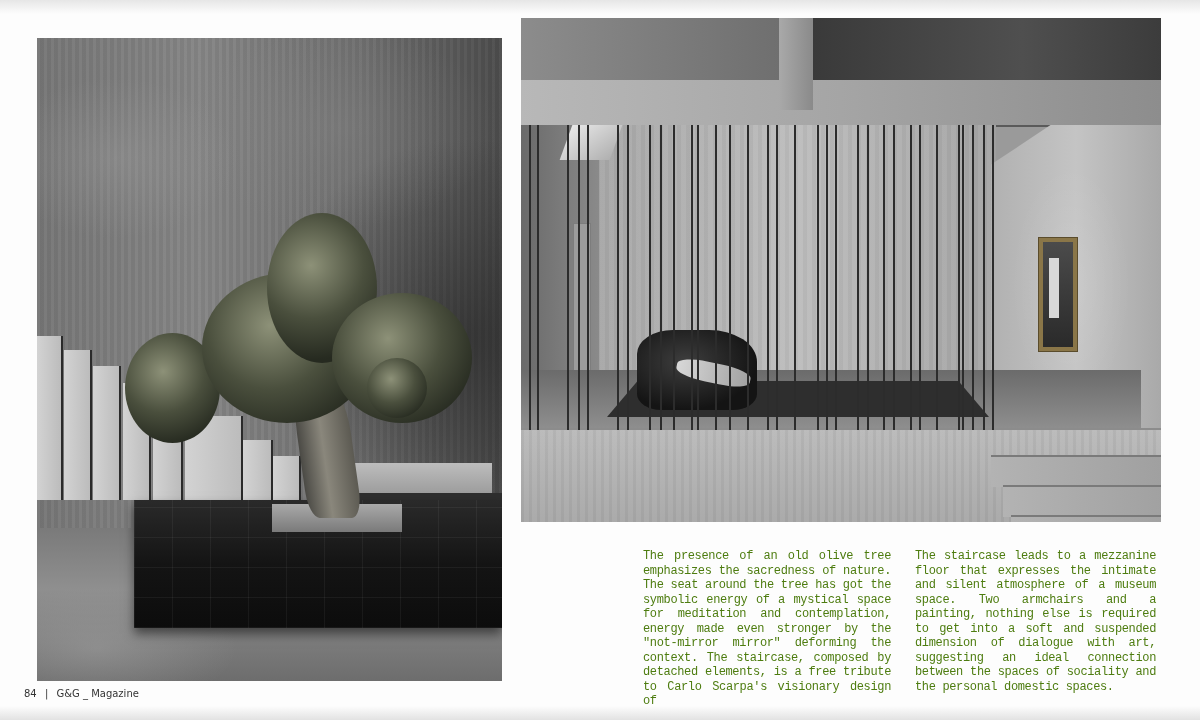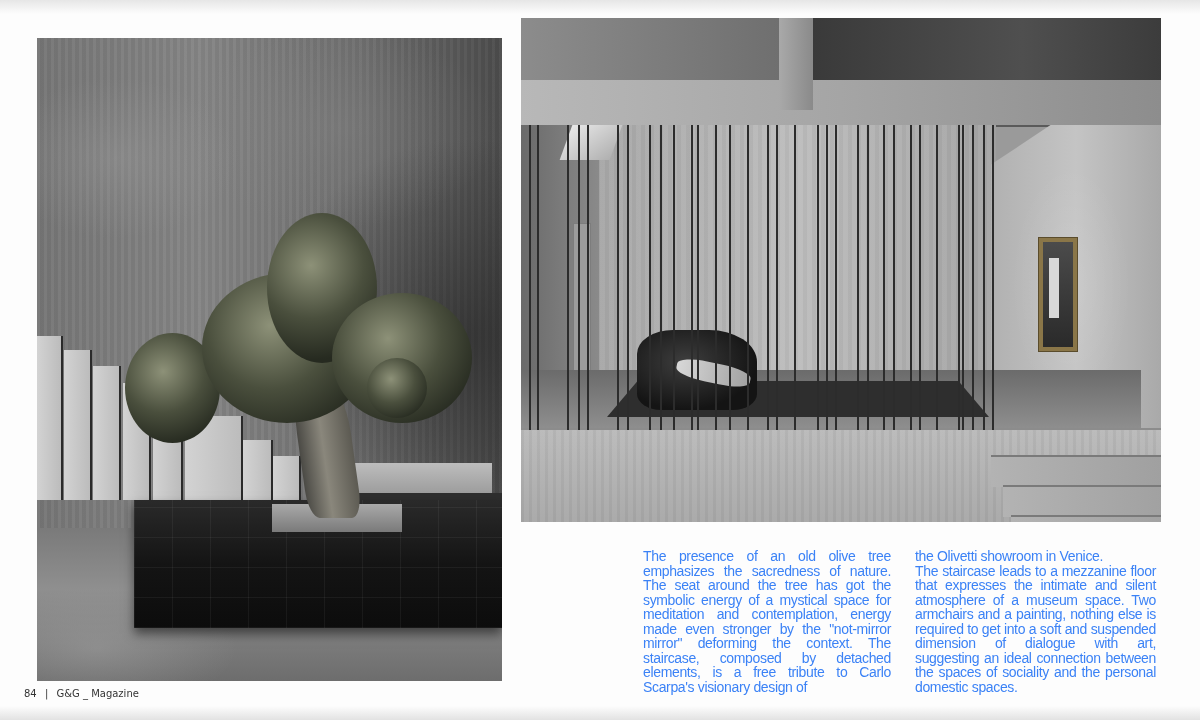--- a/index.html
+++ b/index.html
@@ -104,22 +104,22 @@
       background:
         repeating-linear-gradient(90deg, rgba(0,0,0,.03) 0 3px, rgba(255,255,255,.04) 3px 8px),
         linear-gradient(#b9b9b9, #a7a7a7);
       border-top: 2px solid #8c8c8c;
     }
     .pr-stair { position: absolute; left: 470px; background: linear-gradient(90deg, #b3b3b3, #a0a0a0); border-top: 2px solid #7a7a7a; }
     .rod { position: absolute; top: 107px; width: 2px; height: 305px; background: #2c2c2c; }
 
     
     .col {
-      position: absolute; top: 549px; font-size: 14px; line-height: 14.5px; color: #3b82f6;
-      text-align: justify; font-family: Liberation Sans, sans-serif; letter-spacing: -0.35px;
+      position: absolute; top: 549px; font-size: 12px; line-height: 14.5px; color: #4d7c0f;
+      text-align: justify; font-family: Liberation Mono, monospace; letter-spacing: -0.35px;
     }
     .col p { margin: 0; }
     .col-1 { left: 643px; width: 248px; }
     .col-2 { left: 915px; width: 241px; }
     .folio {
       position: absolute; left: 24px; top: 688px; font-size: 10px; color: #333;
       font-family: "DejaVu Sans", sans-serif;
     }
     .folio span { margin-right: 5px; }
   </style>
@@ -205,21 +205,20 @@
     <div class="rod" style="left:441px"></div>
     <div class="rod" style="left:451px"></div>
     <div class="rod" style="left:462px"></div>
     <div class="rod" style="left:471px"></div>
   </div>
 
   <div class="col col-1">
     <p>The presence of an old olive tree emphasizes the sacredness of nature. The seat around the tree has got the symbolic energy of a mystical space for meditation and contemplation, energy made even stronger by the "not-mirror mirror" deforming the context. The staircase, composed by detached elements, is a free tribute to Carlo Scarpa's visionary design of</p>
   </div>
   <div class="col col-2">
-    <p>the Olivetti showroom in Venice.</p>
     <p>The staircase leads to a mezzanine floor that expresses the intimate and silent atmosphere of a museum space. Two armchairs and a painting, nothing else is required to get into a soft and suspended dimension of dialogue with art, suggesting an ideal connection between the spaces of sociality and the personal domestic spaces.</p>
   </div>
 
   <div class="folio">
     <span>84</span>
     <span>|</span>
     <span>G&amp;G _ Magazine</span>
   </div>
 
   <div class="bottom-shade"></div>

